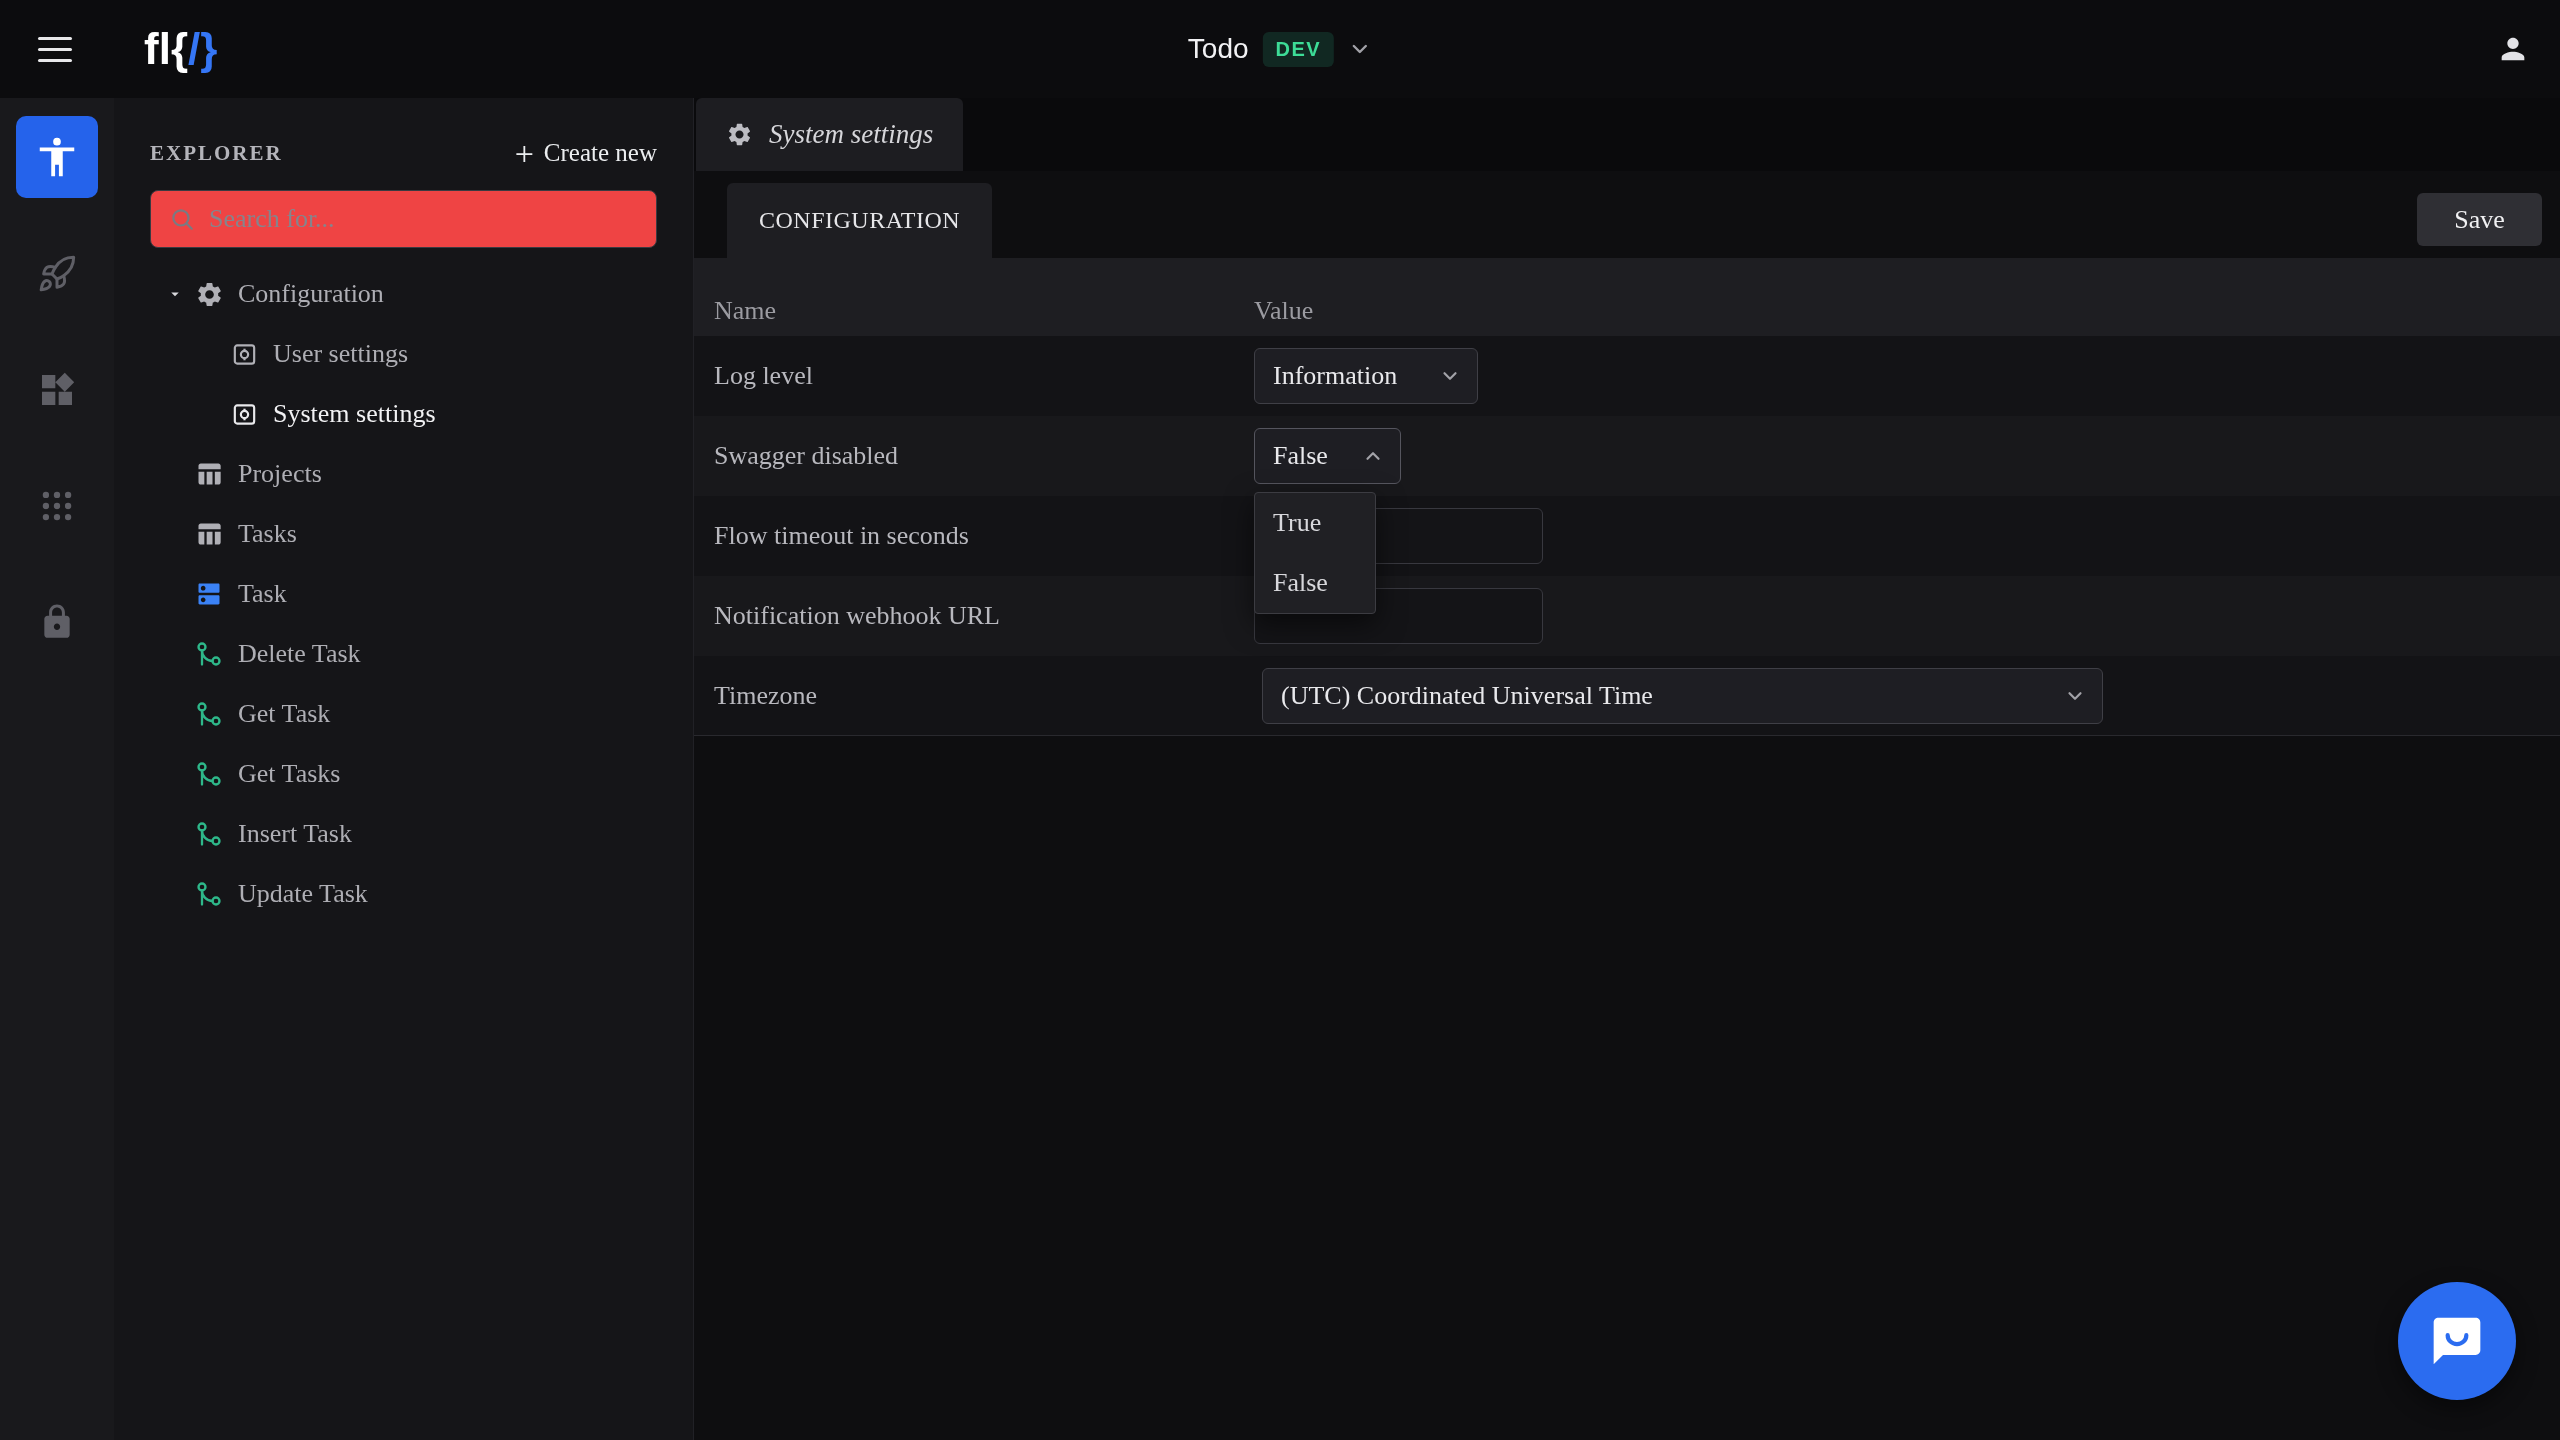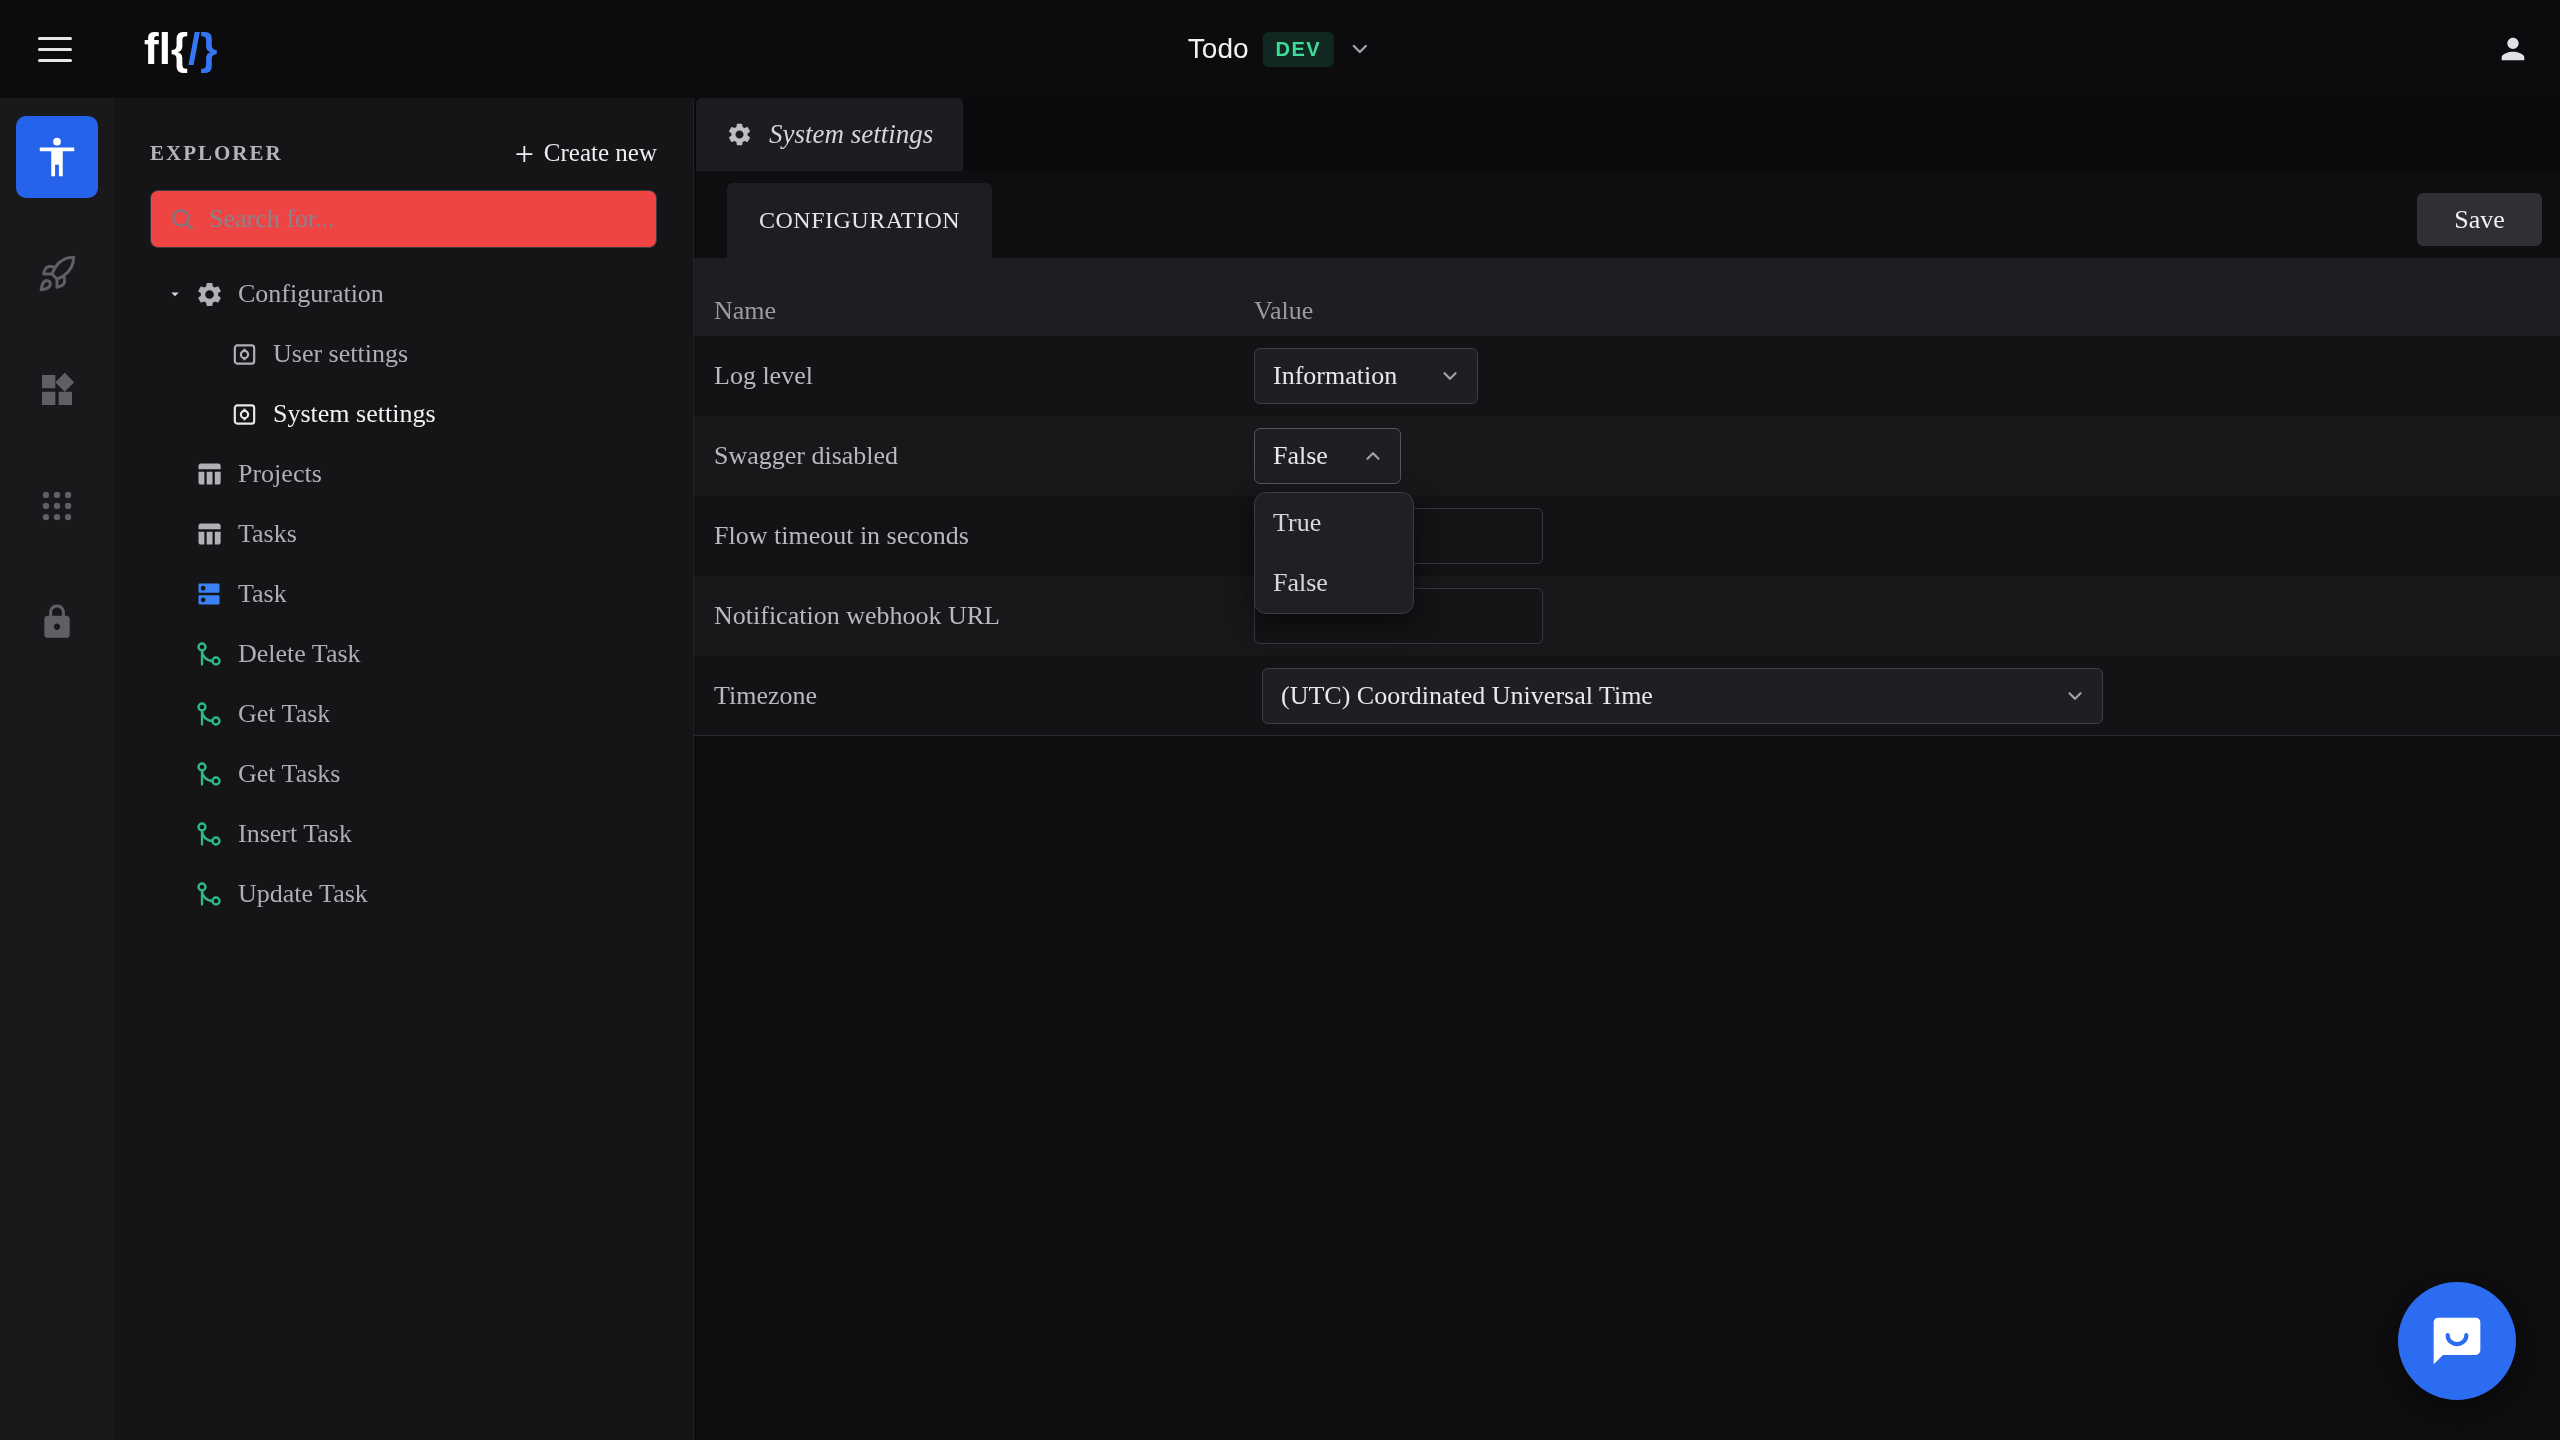--- a/index.html
+++ b/index.html
@@ -72,21 +72,21 @@
   .t-head .cell-name, .t-head .cell-value { color:#9b9ba1;margin-top:28px; }
   .cell-value { flex:1; font-size:26px; display:flex; align-items:center; }
 
   .select { height:56px; background:#1e1e23; border:1px solid #3f3f46; border-radius:6px; display:flex; align-items:center; justify-content:space-between; padding:0 16px 0 18px; color:#e9e9ec; font-size:26px; cursor:pointer; gap:14px; }
   .select .chev { color:#a2a2a8; display:flex; }
   .sel-loglevel { width:224px; }
   .sel-swagger { width:147px; border-color:#55555e; }
   .sel-timezone { width:841px;margin-left:8px; }
   .text-input { width:289px; height:56px; background:#141417; border:1px solid #38383f; border-radius:6px; color:#e9e9ec; font-size:26px; padding:0 16px; font-family:inherit; outline:none; }
 
-  .dropdown-menu { position:absolute; left:560px; top:394px; width:160px; background:#202024; border:1px solid #3c3c42; border-radius:12px; box-shadow:0 10px 28px rgba(0,0,0,.55); z-index:20; }
+  .dropdown-menu { position:absolute; left:560px; top:394px; width:122px; background:#202024; border:1px solid #3c3c42; border-radius:4px; box-shadow:0 10px 28px rgba(0,0,0,.55); z-index:20; }
   .dropdown-option { height:60px; display:flex; align-items:center; padding-left:18px; font-size:26px; color:#d8d8dc; cursor:pointer; }
 
   
   .chat-fab { position:absolute; right:44px; bottom:40px; width:118px; height:118px; border-radius:50%; background:#2b6cf0; display:flex; align-items:center; justify-content:center; cursor:pointer; box-shadow:0 8px 22px rgba(0,0,0,.45); }
 
   svg { display:block; }
 </style>
 </head>
 <body>
 

